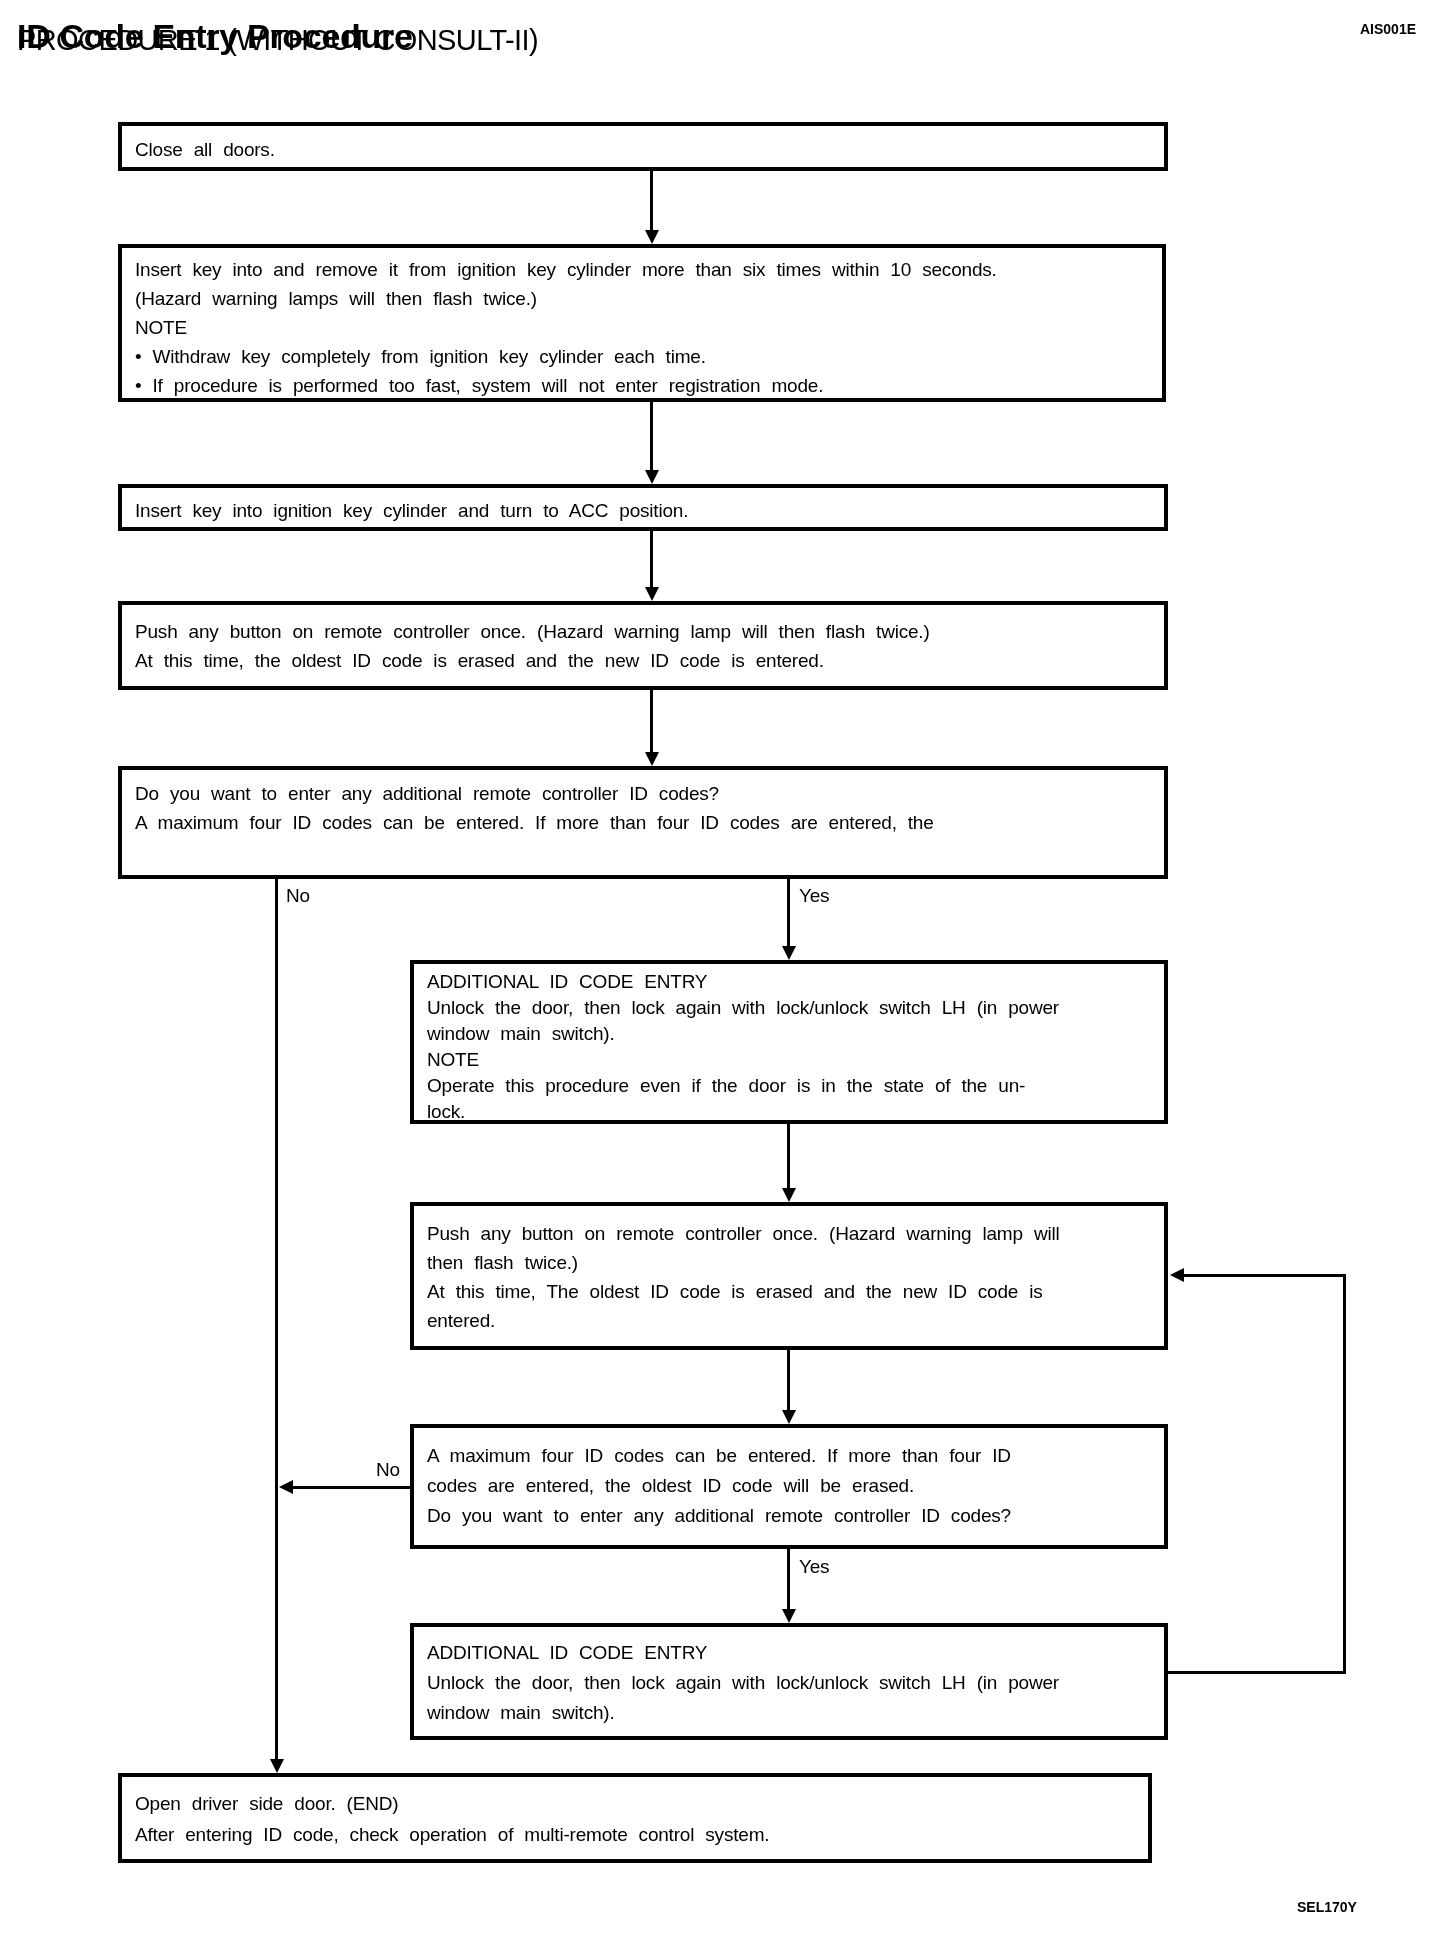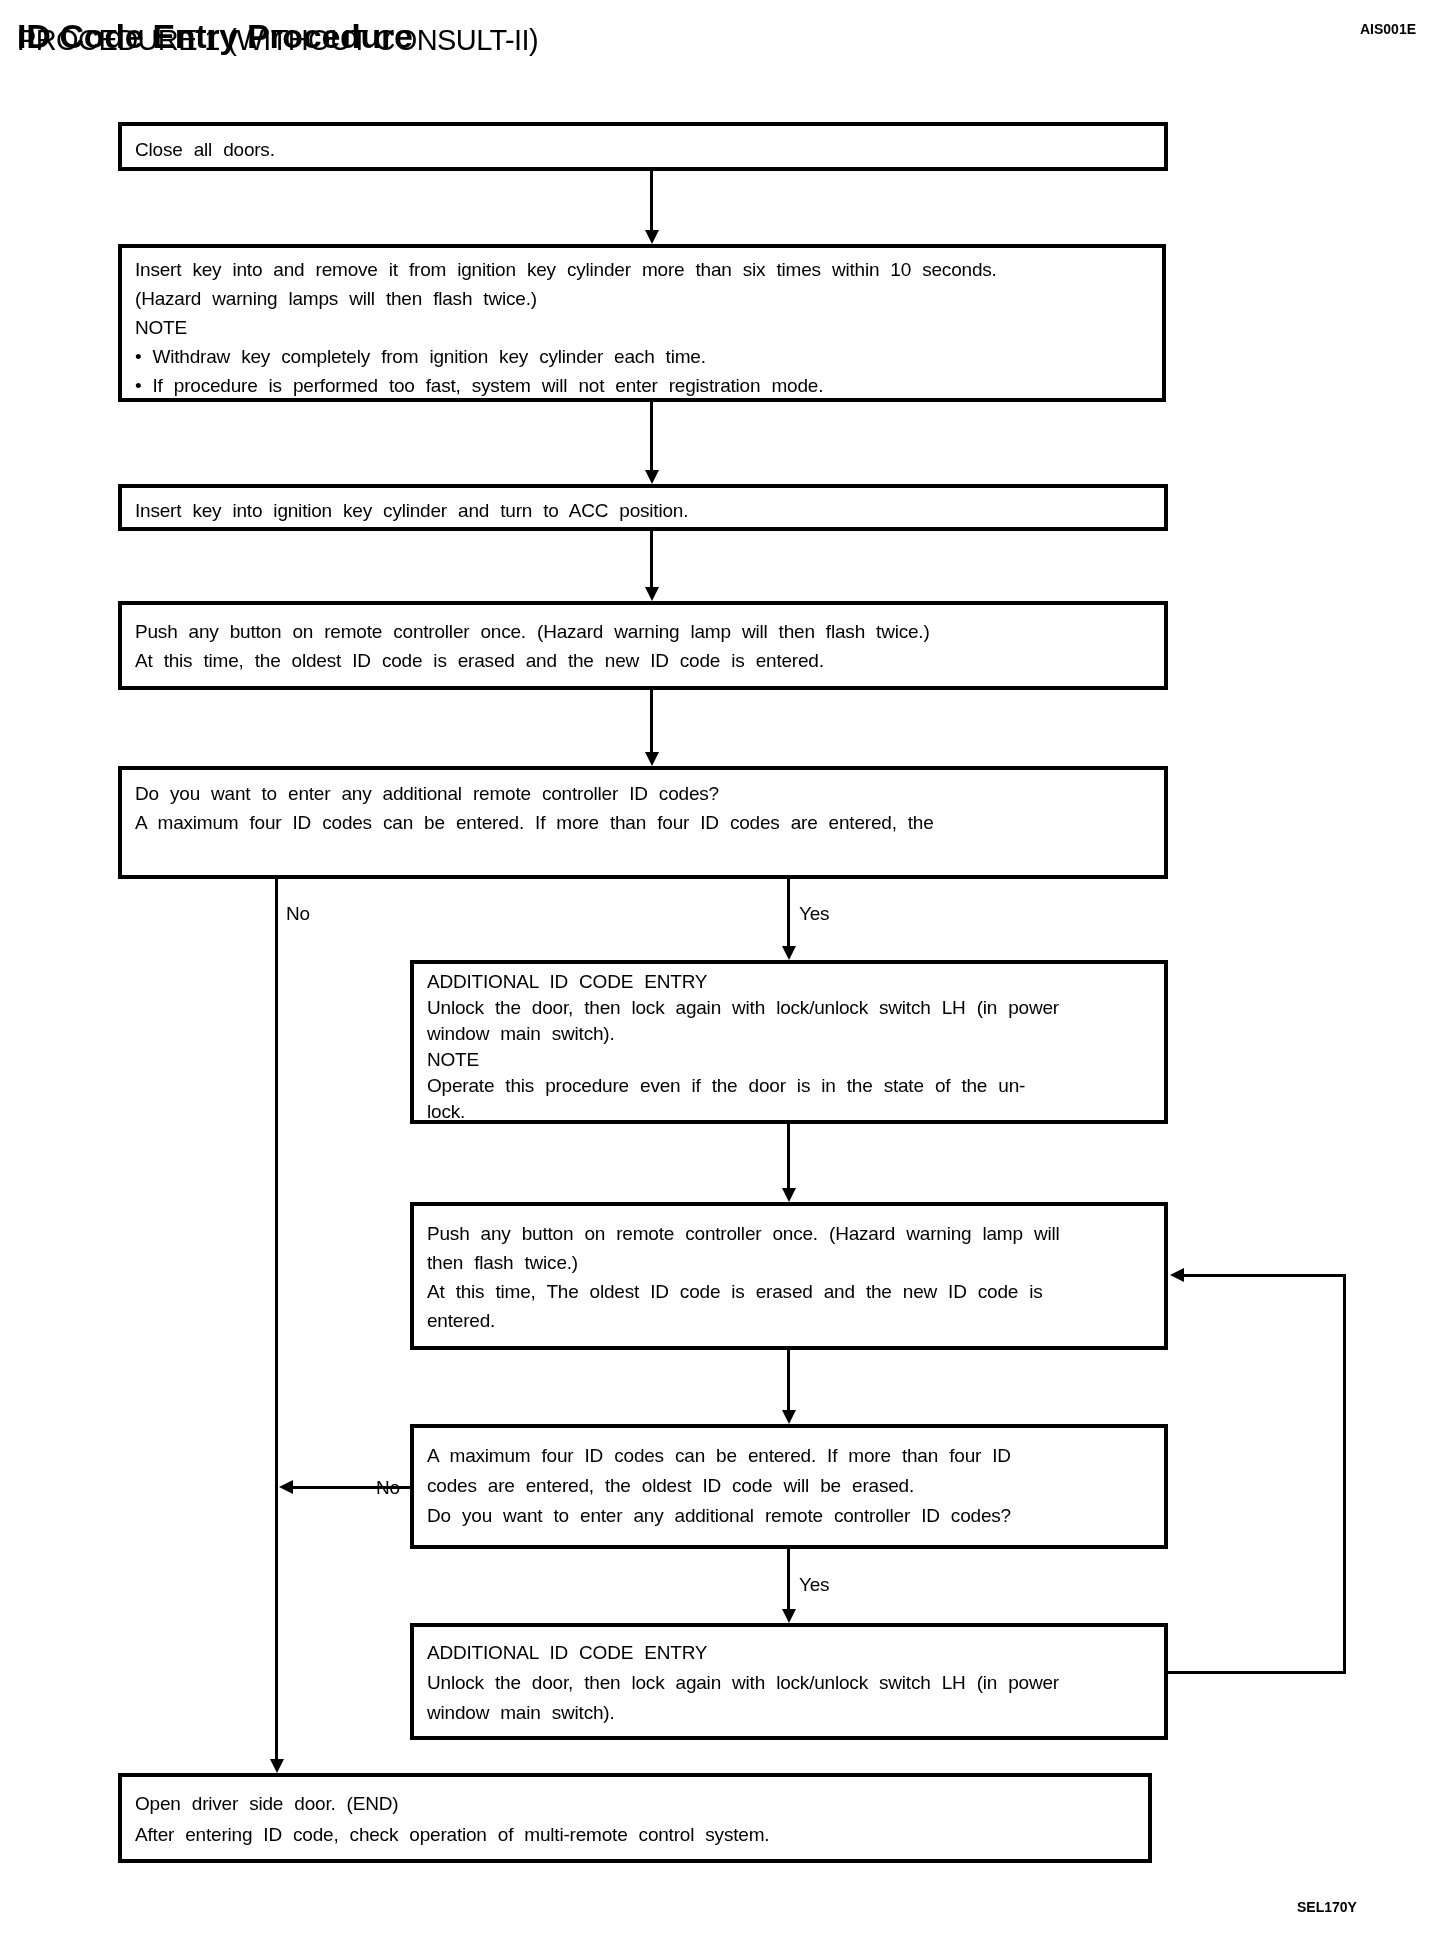--- a/index.html
+++ b/index.html
@@ -41,21 +41,21 @@
   .ah-down{
     position:absolute;width:0;height:0;
     border-left:7px solid transparent;border-right:7px solid transparent;
     border-top:14px solid #000;
   }
   .ah-left{
     position:absolute;width:0;height:0;
     border-top:7px solid transparent;border-bottom:7px solid transparent;
     border-right:14px solid #000;
   }
-  .lbl{position:absolute;font-size:19px;letter-spacing:-0.2px;margin-top:18px;}
+  .lbl{position:absolute;font-size:19px;letter-spacing:-0.2px;}
 </style>
 </head>
 <body>
 
 <div class="canvas">
 
   <div class="hdr-title">ID Code Entry Procedure</div>
   <div class="hdr-sub">PROCEDURE 1 (WITHOUT CONSULT-II)</div>
   <div class="ref-top">AIS001E</div>
   <div class="ref-bottom">SEL170Y</div>

